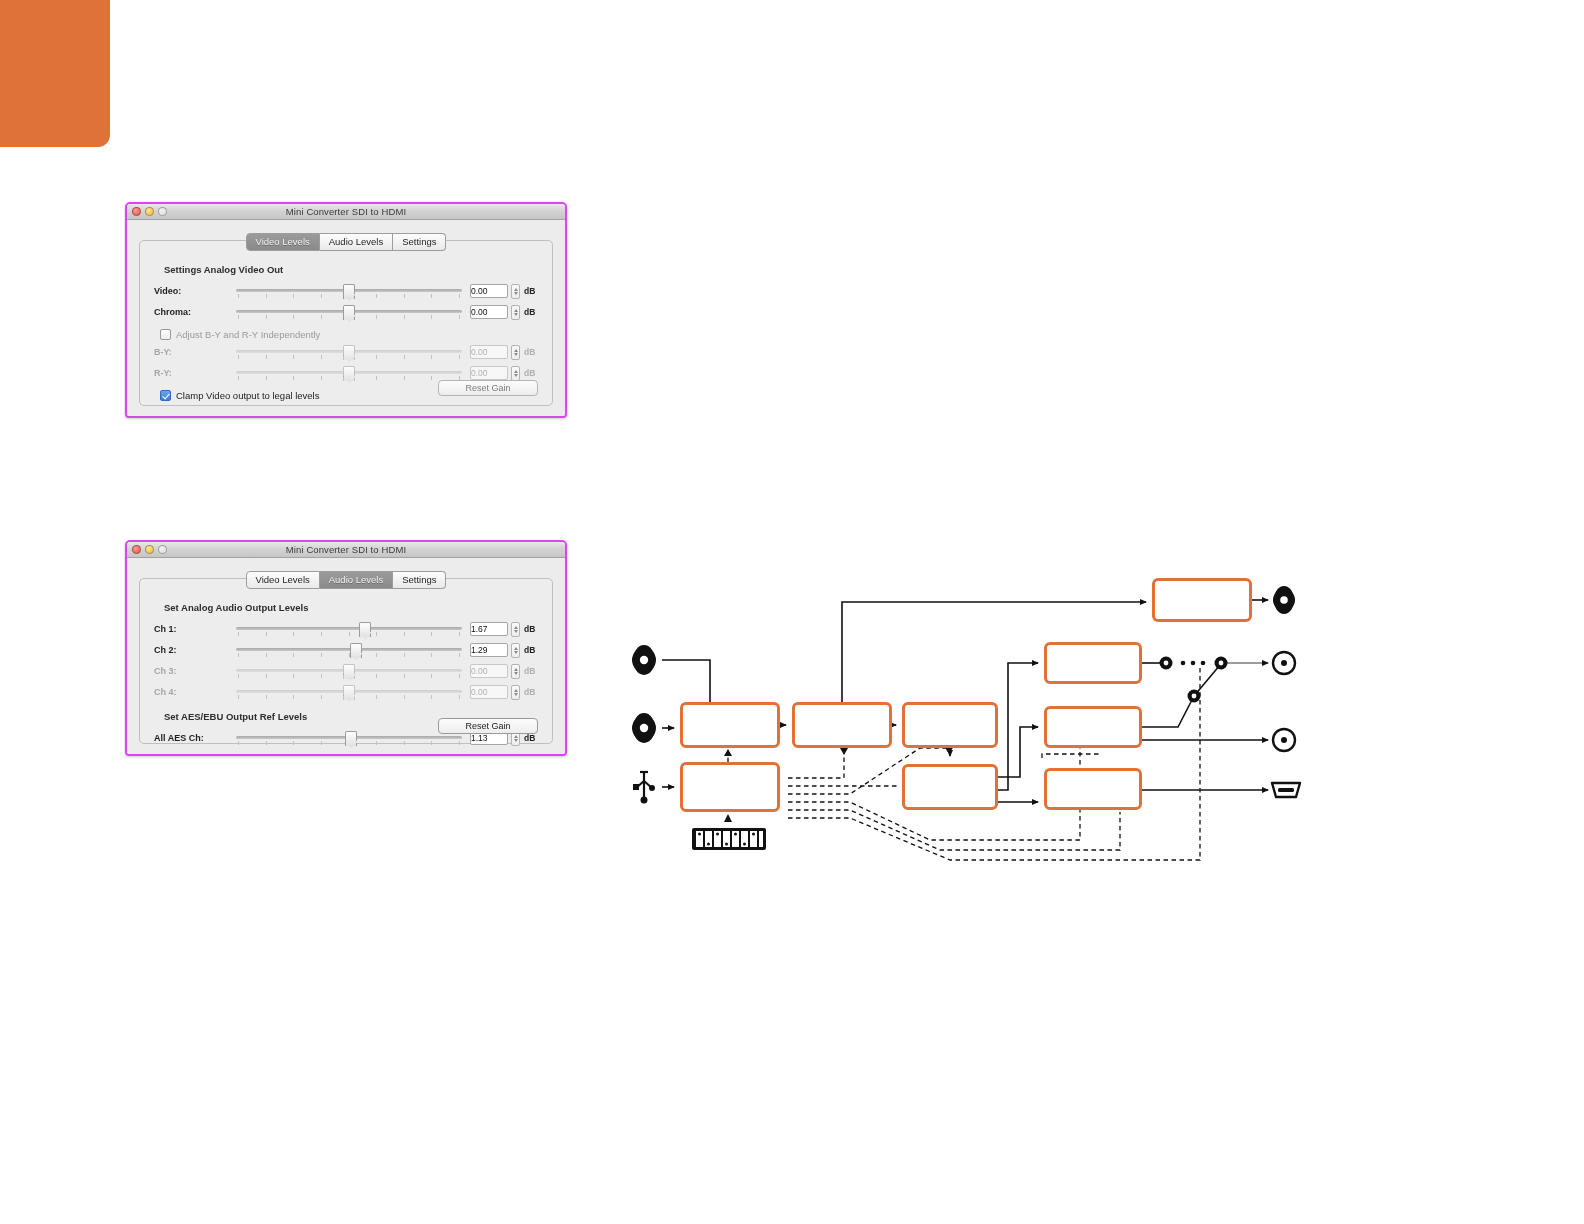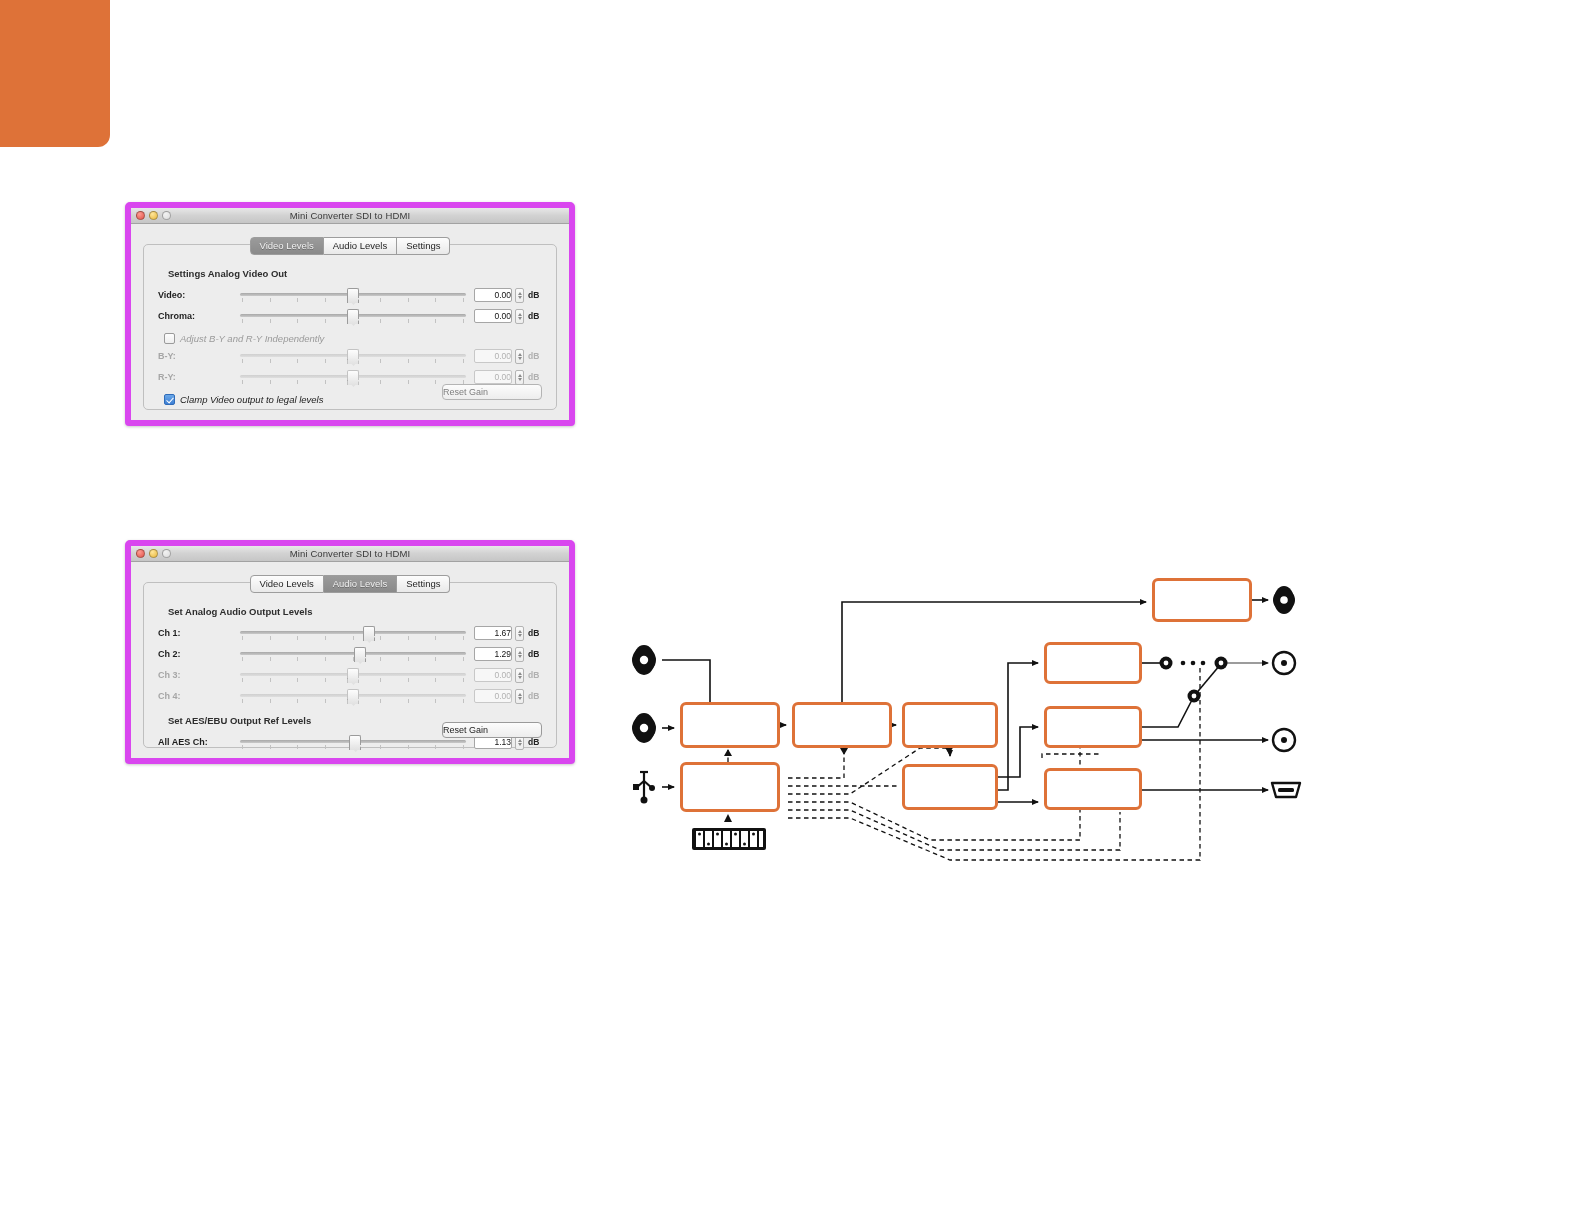--- a/index.html
+++ b/index.html
@@ -21,21 +21,21 @@
     left: 0; top: 0;
     width: 110px; height: 147px;
     background: #DE7238;
     border-bottom-right-radius: 12px;
   }
 
   
   .mac-window {
     position: absolute;
     background: #E8E8E8;
-    border: 6px solid #d946ef;
+    border: 2px solid #d946ef;
     border-radius: 5px 5px 4px 4px;
     box-shadow: 0 1px 3px rgba(0,0,0,0.22);
     overflow: hidden;
   }
   .titlebar {
     height: 15px;
     background: linear-gradient(to bottom, #e8e8e8 0%, #d2d2d2 50%, #c6c6c6 100%);
     border-bottom: 1px solid #a2a2a2;
     position: relative;
     display: flex;
@@ -190,21 +190,21 @@
 
   .numfield {
     width: 38px;
     height: 14px;
     margin-left: 8px;
     background: #ffffff;
     border: 1px solid #a6a6a6;
     border-radius: 2px;
     font-size: 8.5px;
     color: #111;
-    text-align: right;
+    text-align: left;
     line-height: 13px;
     box-sizing: border-box;
   }
   .numfield.dim { color: #b2b2b2; border-color: #c8c8c8; background: #f7f7f7; }
 
   .stepper {
     width: 9px; height: 15px;
     margin-left: 3px;
     border: 1px solid #b4b4b4;
     border-radius: 2px;
@@ -229,21 +229,20 @@
     font-weight: bold;
     width: 14px;
   }
   .unit.dim { color: #b0b0b0; }
 
   
   .cbrow {
     display: flex;
     align-items: flex-end;
     margin: 7px 0 2px 6px;
-    font-style: italic;
   }
   .cbox {
     width: 11px; height: 11px;
     border: 1px solid #9a9a9a;
     border-radius: 2px;
     background: linear-gradient(to bottom, #fdfdfd, #eeeeee);
     margin-right: 5px;
     position: relative;
     box-sizing: border-box;
   }
@@ -265,20 +264,21 @@
 
   
   .pbtn {
     position: absolute;
     width: 100px; height: 16px;
     background: linear-gradient(to bottom, #fcfcfc, #ededed);
     border: 1px solid #b4b4b4;
     border-radius: 4px;
     font-size: 9px;
     color: #7e7e7e;
+    text-align: center;
     line-height: 15px;
     box-sizing: border-box;
   }
   .pbtn.enabled { color: #1c1c1c; border-color: #9a9a9a; }
 
   
   .diagram {
     position: absolute;
     left: 600px; top: 550px;
     width: 760px; height: 330px;

